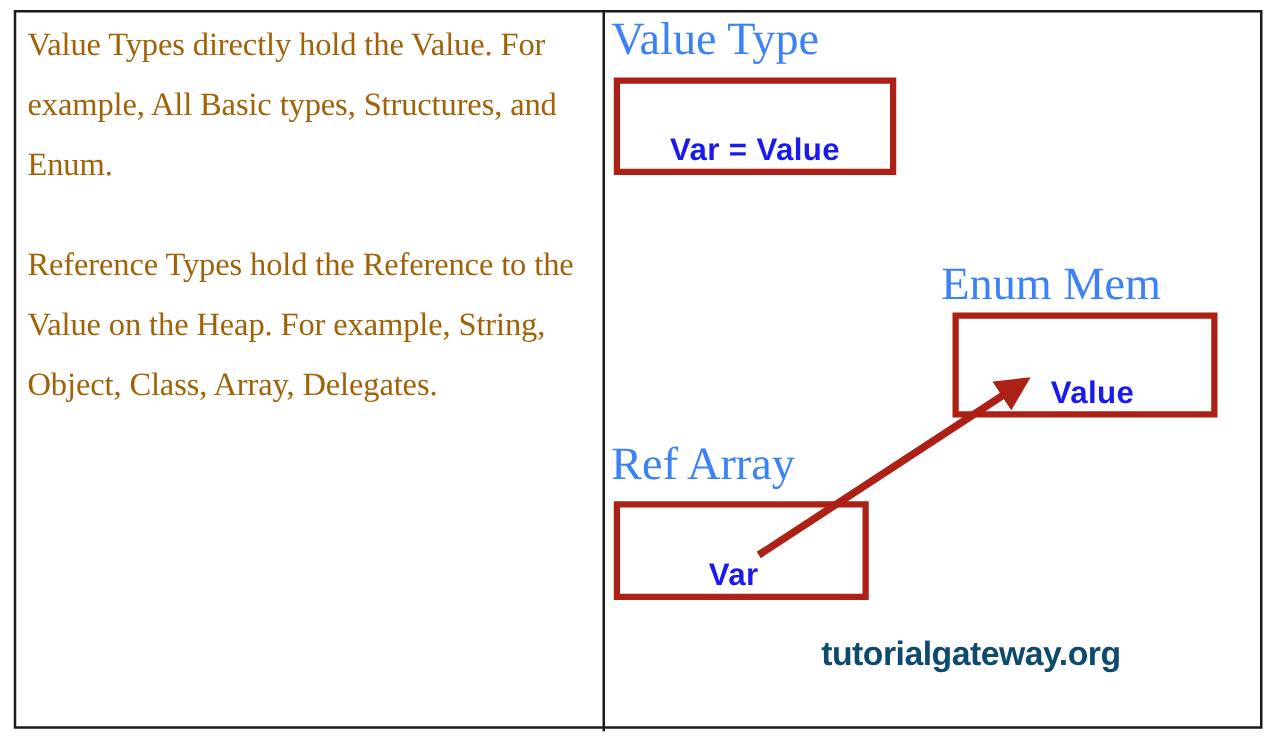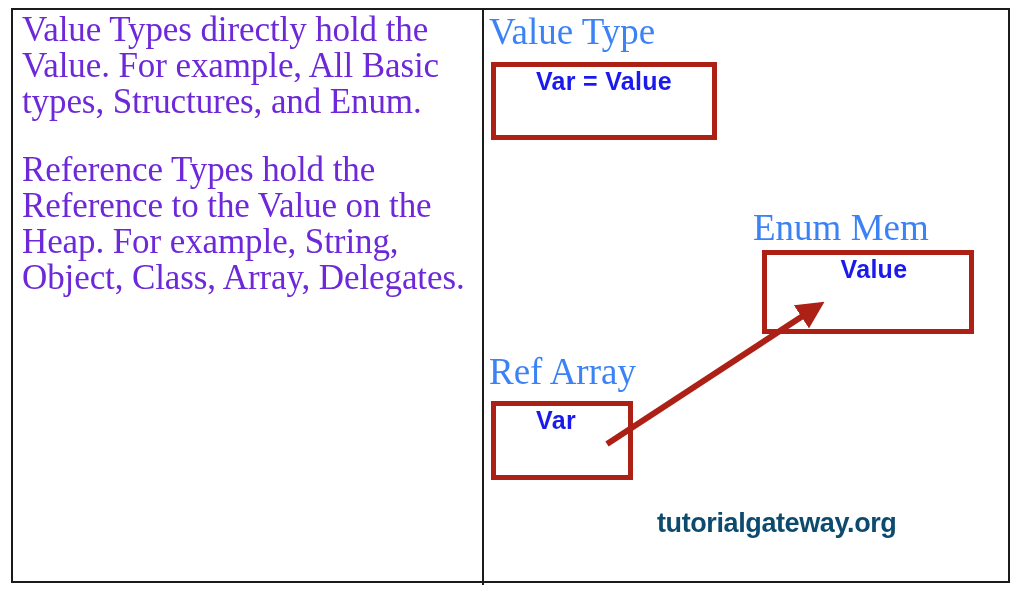--- a/index.html
+++ b/index.html
@@ -46,23 +46,23 @@
   
   .left-panel {
     position: absolute;
     left: 22px;
     top: 12px;
     width: 448px;
     height: 560px;
   }
   .para {
     font-family: "Liberation Serif", serif;
-    font-size: 35px;
-    line-height: 36px;
-    color: #6d28d9;
+    font-size: 26px;
+    line-height: 48px;
+    color: #a16207;
     letter-spacing: -0.1px;
   }
   .para.second {
     margin-top: 32px;
   }
 
   .diagram-heading {
     position: absolute;
     font-family: "Liberation Serif", serif;
     font-size: 37px;
@@ -70,21 +70,21 @@
     color: #3b82f6;
     white-space: nowrap;
   }
 
   .mem-box {
     position: absolute;
     box-sizing: border-box;
     border: 5px solid #ad2015;
     background: #ffffff;
     display: flex;
-    align-items: flex-start;
+    align-items: flex-end;
     justify-content: center;
   }
   .mem-box-label {
     font-family: "Liberation Sans", sans-serif;
     font-weight: bold;
     font-size: 25px;
     color: #1a1aee;
     letter-spacing: 0.3px;
     white-space: nowrap;
   }
@@ -99,21 +99,21 @@
   #heading-heap-mem { left: 753px; top: 208px; }
   #box-heap-mem {
     left: 762px; top: 250px;
     width: 212px; height: 84px;
   }
   #box-heap-mem .mem-box-label { transform: translateX(6px); }
 
   #heading-ref-type { left: 489px; top: 352px; }
   #box-ref-type {
     left: 491px; top: 401px;
-    width: 142px; height: 79px;
+    width: 204px; height: 79px;
   }
   #box-ref-type .mem-box-label { transform: translateX(-6px); }
 
   
   .arrow-layer {
     position: absolute;
     left: 0;
     top: 0;
     width: 1024px;
     height: 600px;

